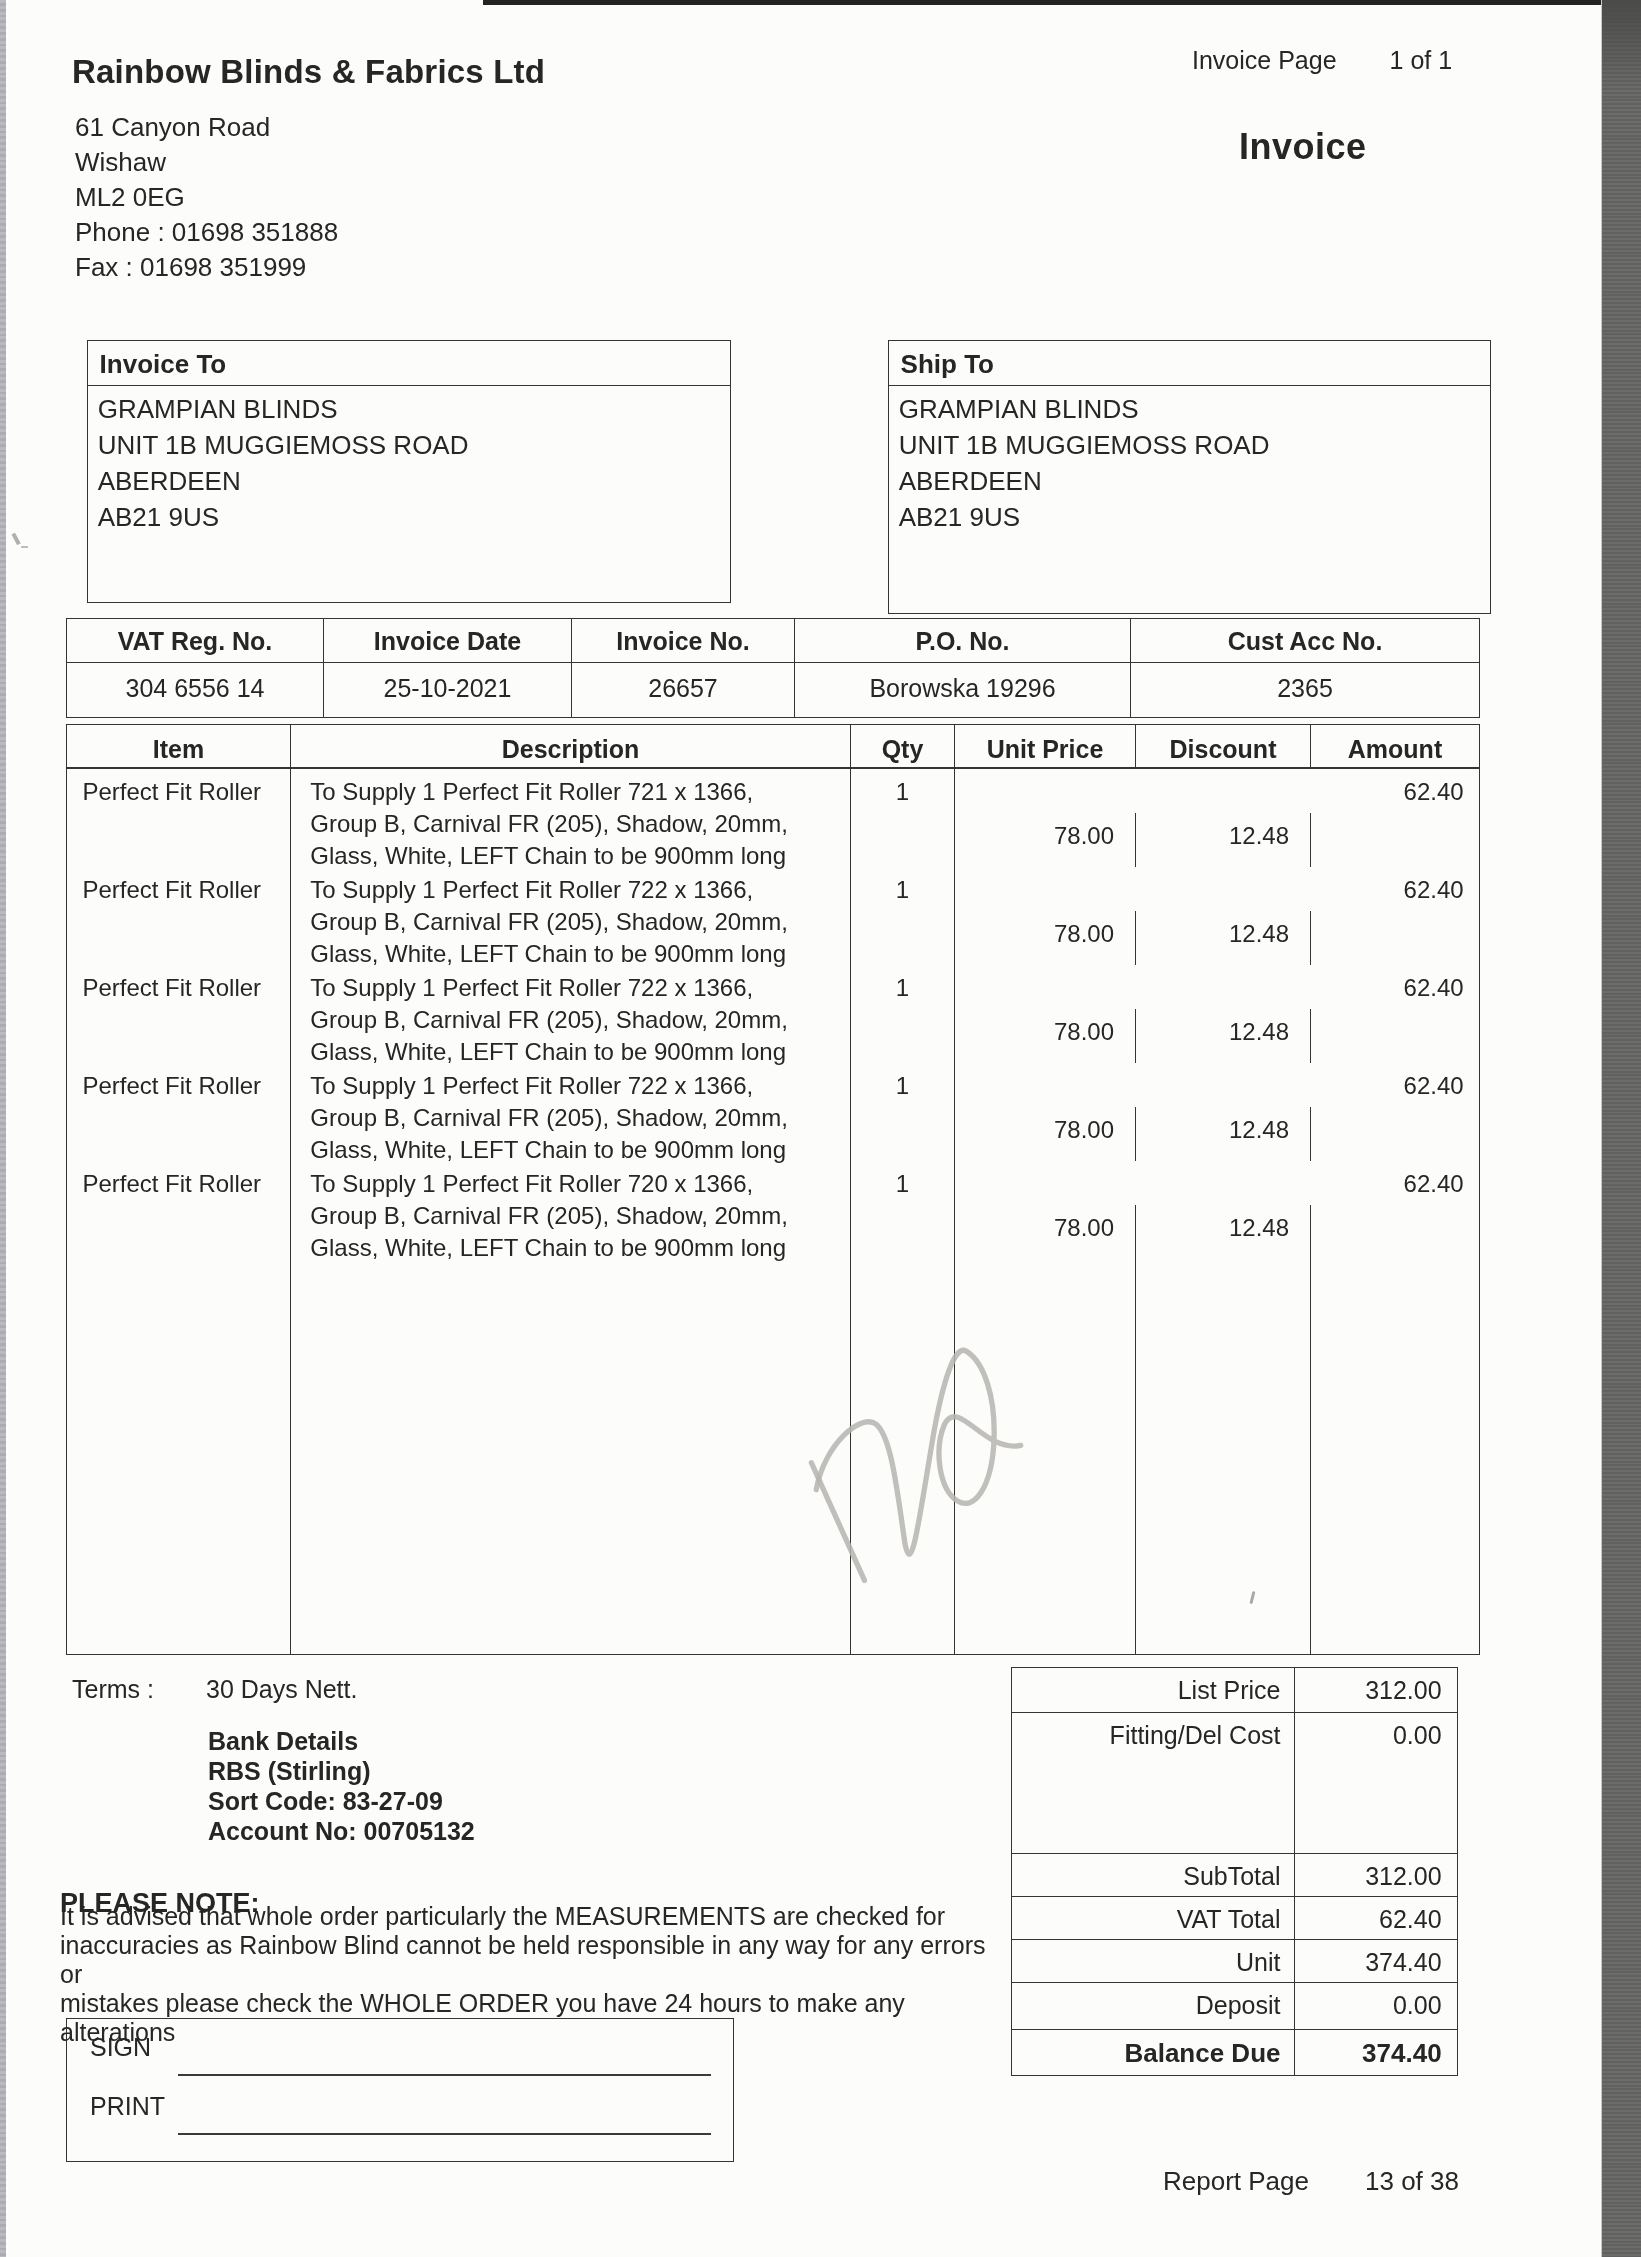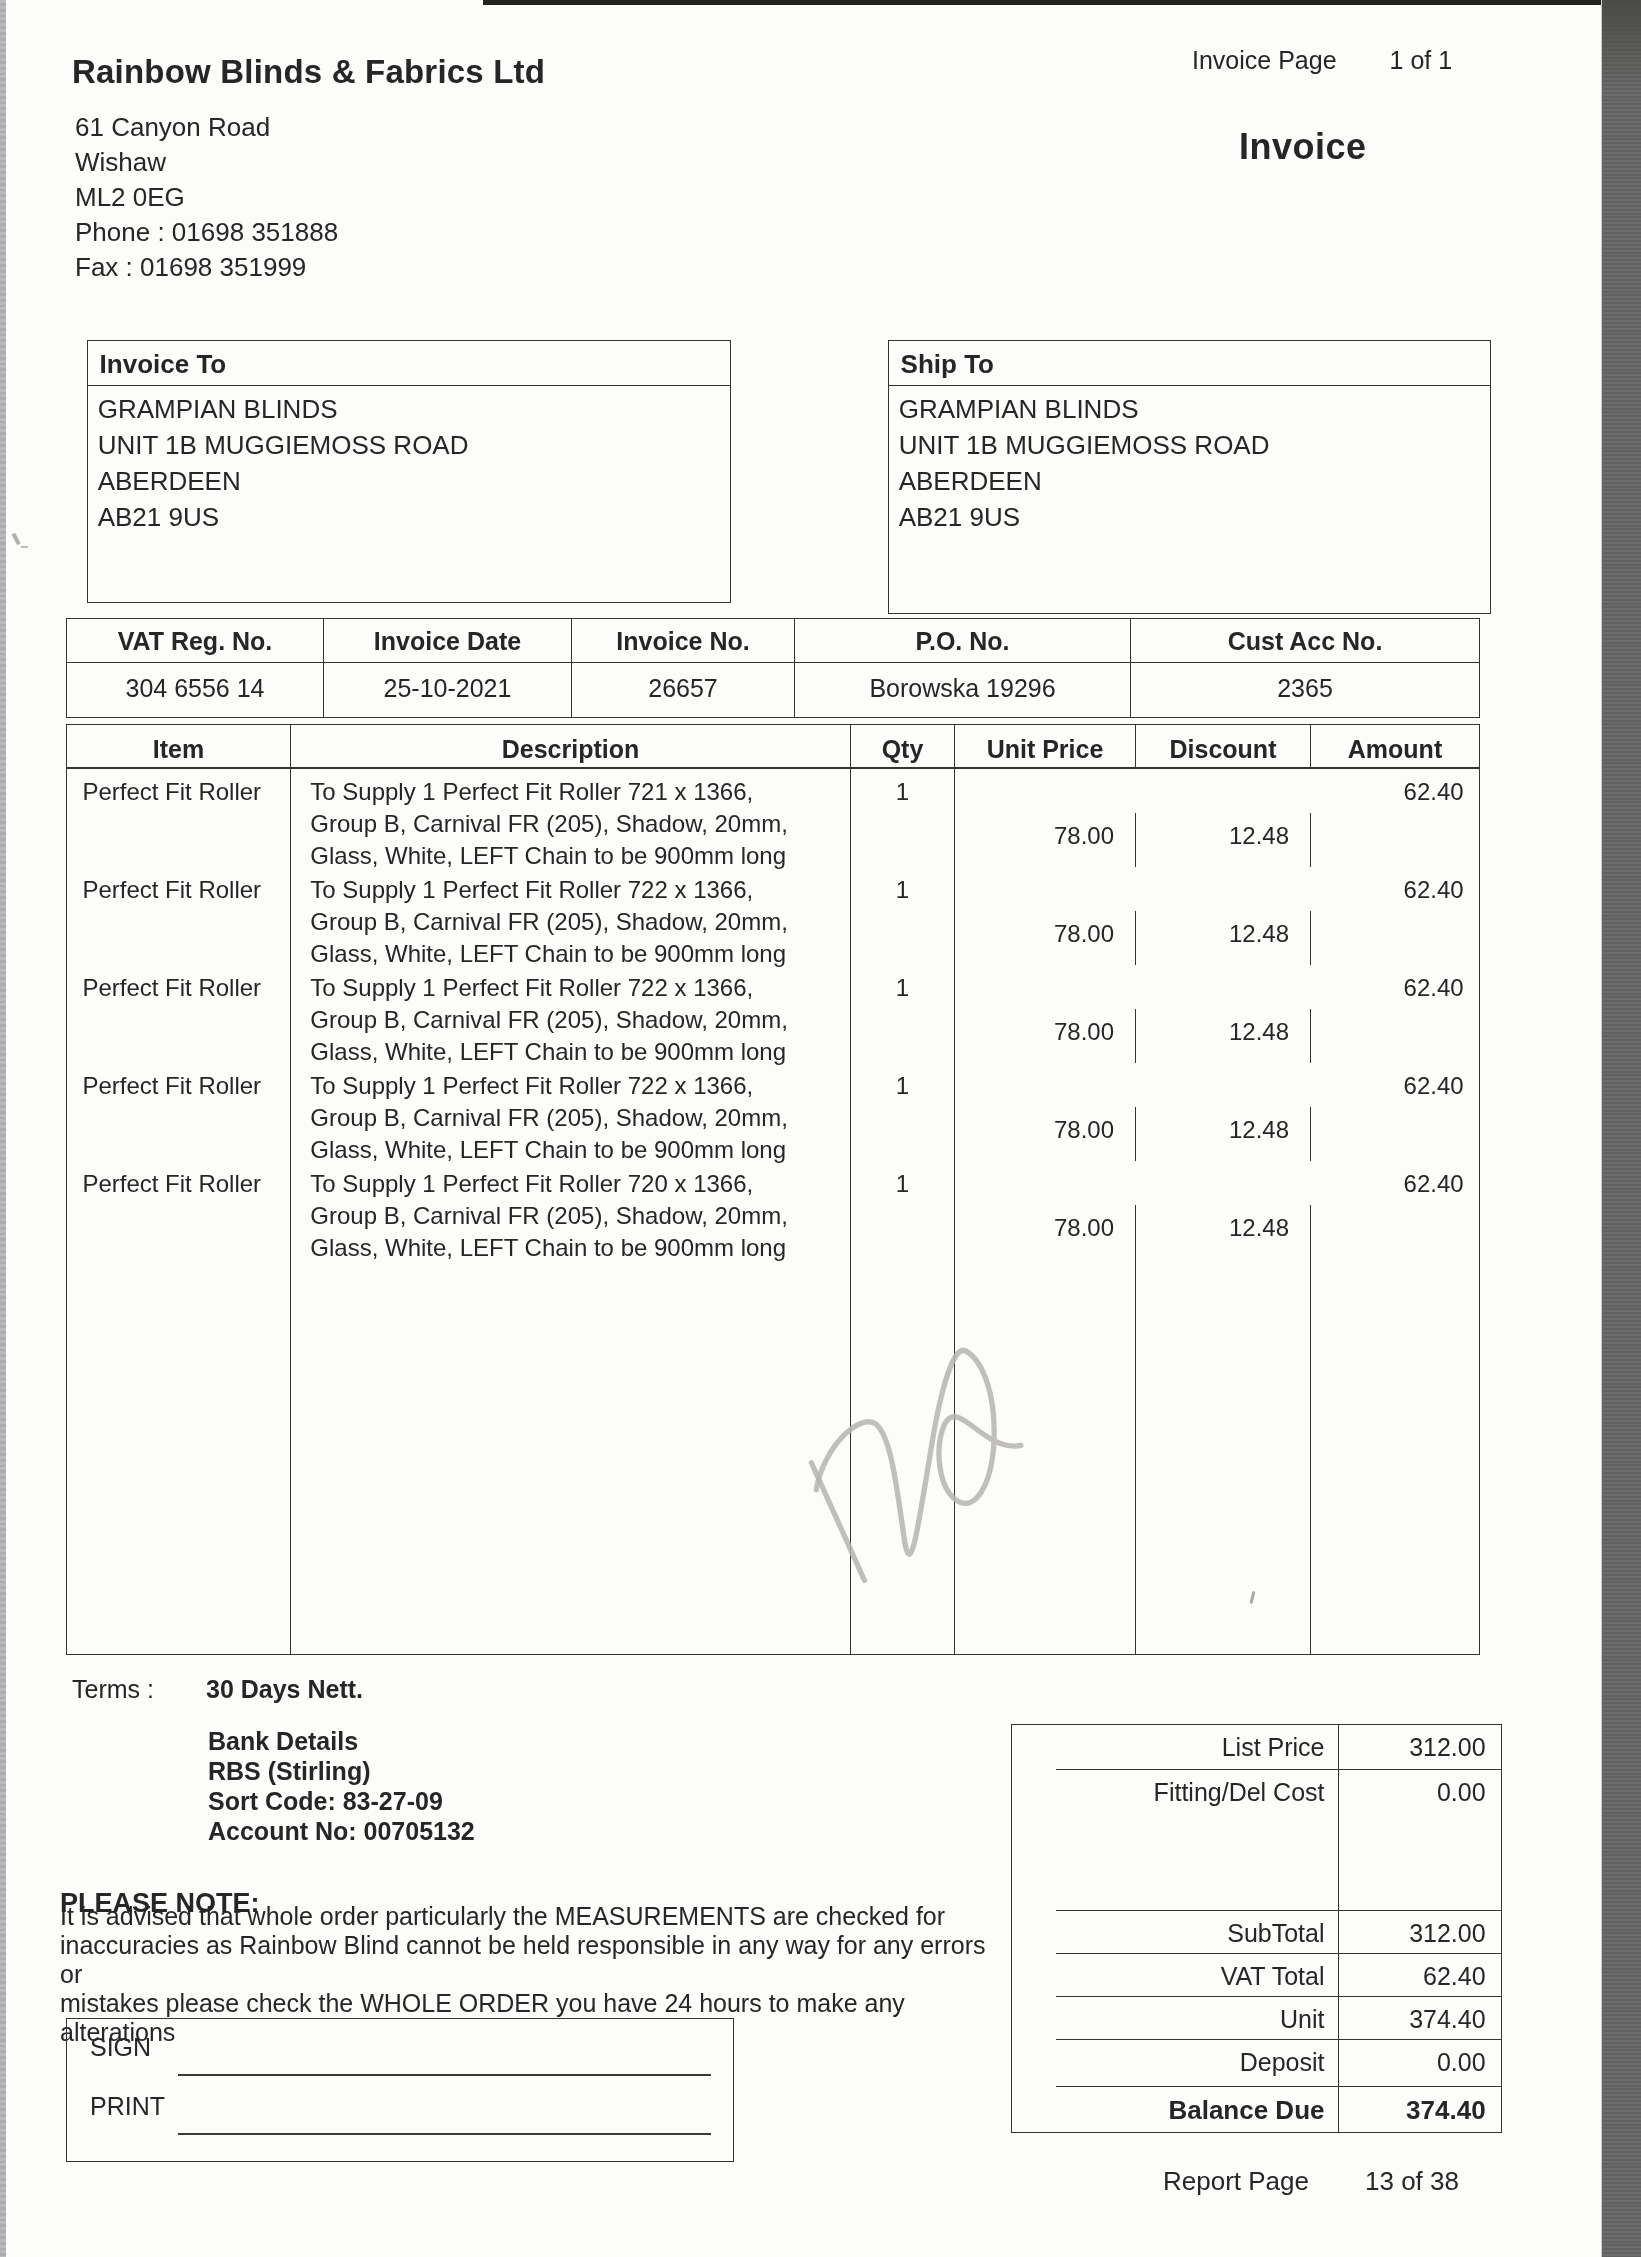--- a/index.html
+++ b/index.html
@@ -63,34 +63,34 @@
   .c-desc{padding:6.8px 5.8px 0 19.3px;white-space:pre-line;}
   .c-qty{text-align:center;padding-top:6.8px;}
   .c-price,.c-disc{text-align:right;padding:6.8px 21px 0 0;margin-top:44px;}
   .c-amt{text-align:right;padding:6.8px 15.4px 0 0;}
 
   
   .signature{left:768px;top:1337px;}
 
   
   .terms-label{left:72px;top:1675px;font-size:25px;font-weight:normal;}
-  .terms-value{left:206px;top:1675px;font-size:25px;font-weight:bold;}
+  .terms-value{left:206px;top:1675px;font-size:25px;font-weight:normal;}
   .bank{left:208px;top:1726px;font-size:25px;font-weight:bold;line-height:30px;}
   .note-title{left:60px;top:1888px;font-size:27px;font-weight:bold;}
   .note-body{left:60px;top:1902px;width:927px;font-size:25px;line-height:29px;white-space:pre-line;}
 
   
   .sign-box{left:66px;top:2018px;width:666px;height:142px;border:1.9px solid var(--bd);}
   .sign-label{left:23px;top:13.5px;font-size:25px;}
   .print-label{left:23px;top:73px;font-size:25px;}
   .sign-line{left:111px;top:55px;width:533px;height:1.9px;background:#3a3a38;}
   .print-line{left:111px;top:114px;width:533px;height:1.9px;background:#3a3a38;}
 
   
-  .totals{left:1011px;top:1724px;width:445px;border:1.9px solid var(--bd);padding-left:44px;}
+  .totals{left:1011px;top:1667px;width:445px;border:1.9px solid var(--bd);}
   .t-row{display:flex;border-bottom:1.9px solid var(--bd);}
   .t-row:last-child{border-bottom:none;}
   .t-label{width:283px;border-right:1.9px solid var(--bd);text-align:right;
     padding:7.7px 13.5px 0 0;font-size:25px;box-sizing:border-box;}
   .t-val{flex:1;text-align:right;padding:7.7px 15.4px 0 0;font-size:25px;}
   .t-bold .t-label,.t-bold .t-val{font-weight:bold;font-size:26px;}
 
   
   .report-row{left:1163px;top:2166px;font-size:26px;}
   .report-row .gap{display:inline-block;width:56px;}

